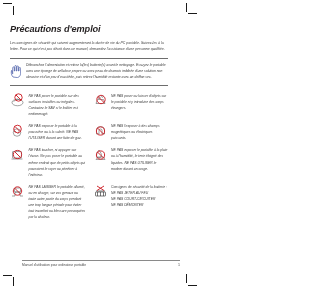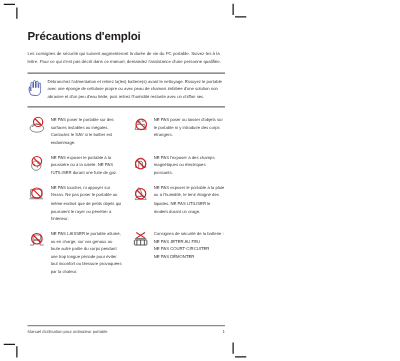--- a/index.html
+++ b/index.html
@@ -47,23 +47,24 @@
   .crop-bl::before { bottom: 10px; left: 0; }
   .crop-bl::after  { left: 10px; bottom: 0; }
 
   .crop-br { right: 3px; bottom: 3px; }
   .crop-br::before { bottom: 0; right: 0; }
   .crop-br::after  { right: 10px; bottom: 3px; }
 
   
   .page {
     position: absolute;
-    left: 22px;
+    left: 10px;
     top: 24px;
     width: 158px;
+    font-style: italic;
   }
 
   .page-title {
     font-size: 9.2px;
     font-weight: bold;
     letter-spacing: -0.1px;
     color: #231f20;
     margin: 0 0 7px 0;
     line-height: 1.1;
   }

